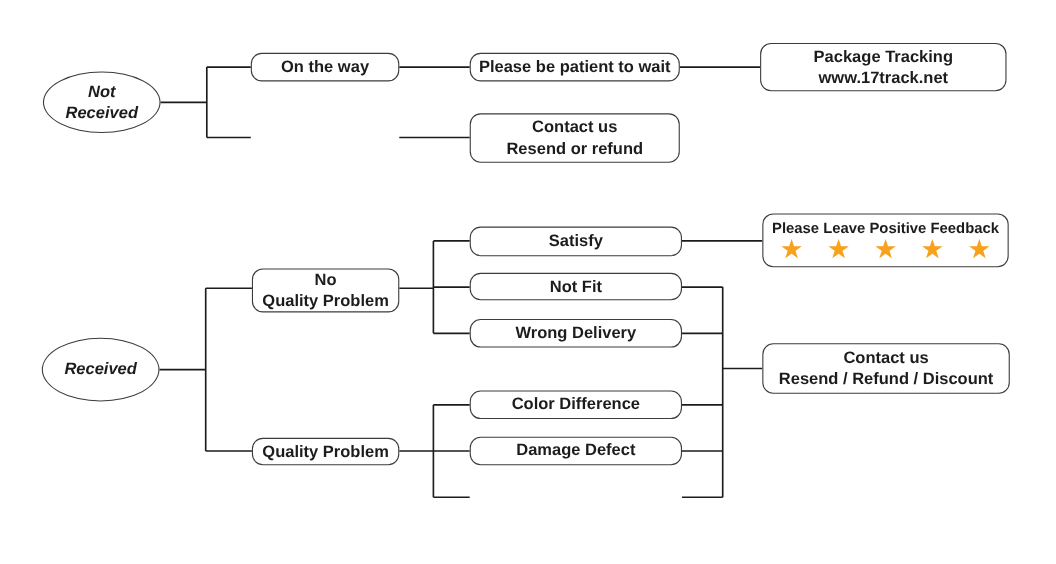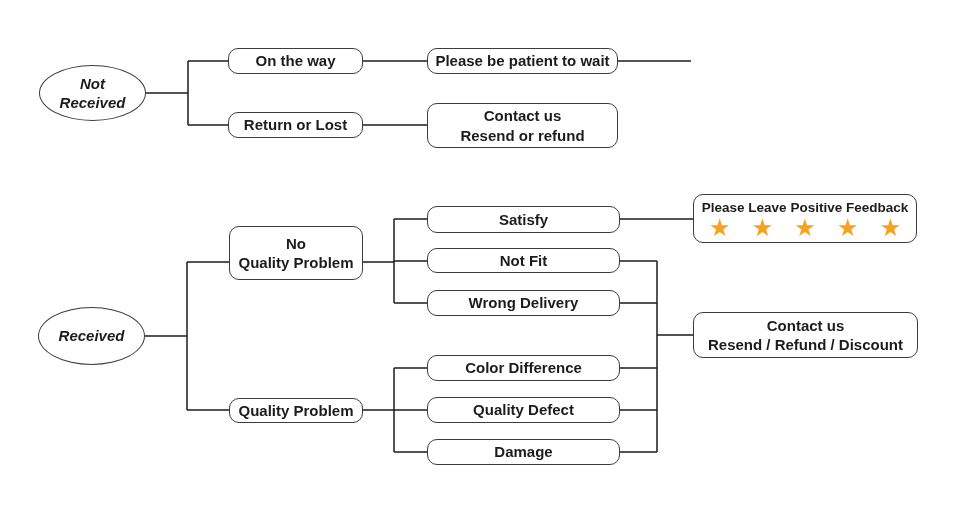--- a/index.html
+++ b/index.html
@@ -81,42 +81,42 @@
 
   <div class="node ellipse" style="left:39px;top:65px;width:107px;height:56px">Not
 Received</div>
 
   <div class="node ellipse" style="left:38px;top:307px;width:107px;height:58px">Received</div>
 
   <div class="node box" style="left:427px;top:48px;width:191px;height:26px">Please be patient to wait</div>
 
   <div class="node box" style="left:228px;top:48px;width:135px;height:26px">On the way</div>
 
+  <div class="node box" style="left:691px;top:39px;width:224px;height:44px">Package Tracking
+www.17track.net</div>
 
-  <div class="node box" style="left:228px;top:112px;width:135px;height:26px">Return or Lost</div>
 
   <div class="node box" style="left:427px;top:103px;width:191px;height:45px">Contact us
 Resend or refund</div>
 
-  <div class="node box" style="left:229px;top:226px;width:134px;height:54px">No
+  <div class="node box" style="left:229px;top:244px;width:134px;height:40px">No
 Quality Problem</div>
 
   <div class="node box" style="left:229px;top:398px;width:134px;height:25px">Quality Problem</div>
 
   <div class="node box" style="left:427px;top:248px;width:193px;height:25px">Not Fit</div>
 
   <div class="node box" style="left:427px;top:206px;width:193px;height:27px">Satisfy</div>
 
   <div class="node box" style="left:427px;top:290px;width:193px;height:26px">Wrong Delivery</div>
 
   <div class="node box" style="left:427px;top:355px;width:193px;height:26px">Color Difference</div>
 
-  <div class="node box" style="left:427px;top:397px;width:193px;height:26px">Quality Defect</div>
+  <div class="node box" style="left:427px;top:397px;width:193px;height:26px">Damage Defect</div>
 
-  <div class="node box" style="left:427px;top:439px;width:193px;height:26px">Damage</div>
 
   <div class="node box" style="left:693px;top:194px;width:224px;height:49px">
     <span class="feedback-title">Please Leave Positive Feedback</span>
     <span class="stars" style="color: rgb(247, 161, 28);">★ ★ ★ ★ ★</span>
   </div>
 
   <div class="node box" style="left:693px;top:312px;width:225px;height:46px">Contact us
 Resend / Refund / Discount</div>
 
 </div>

